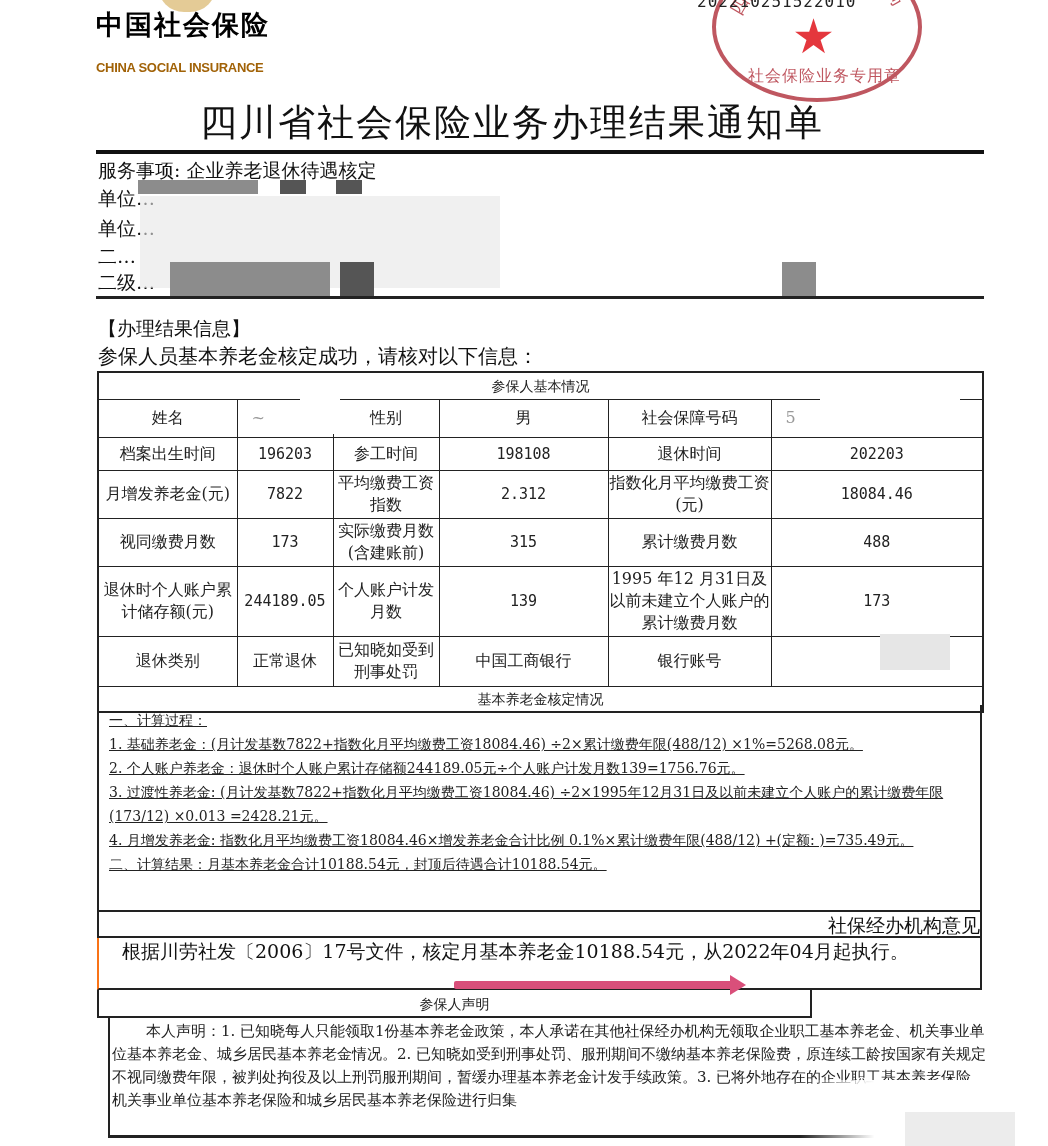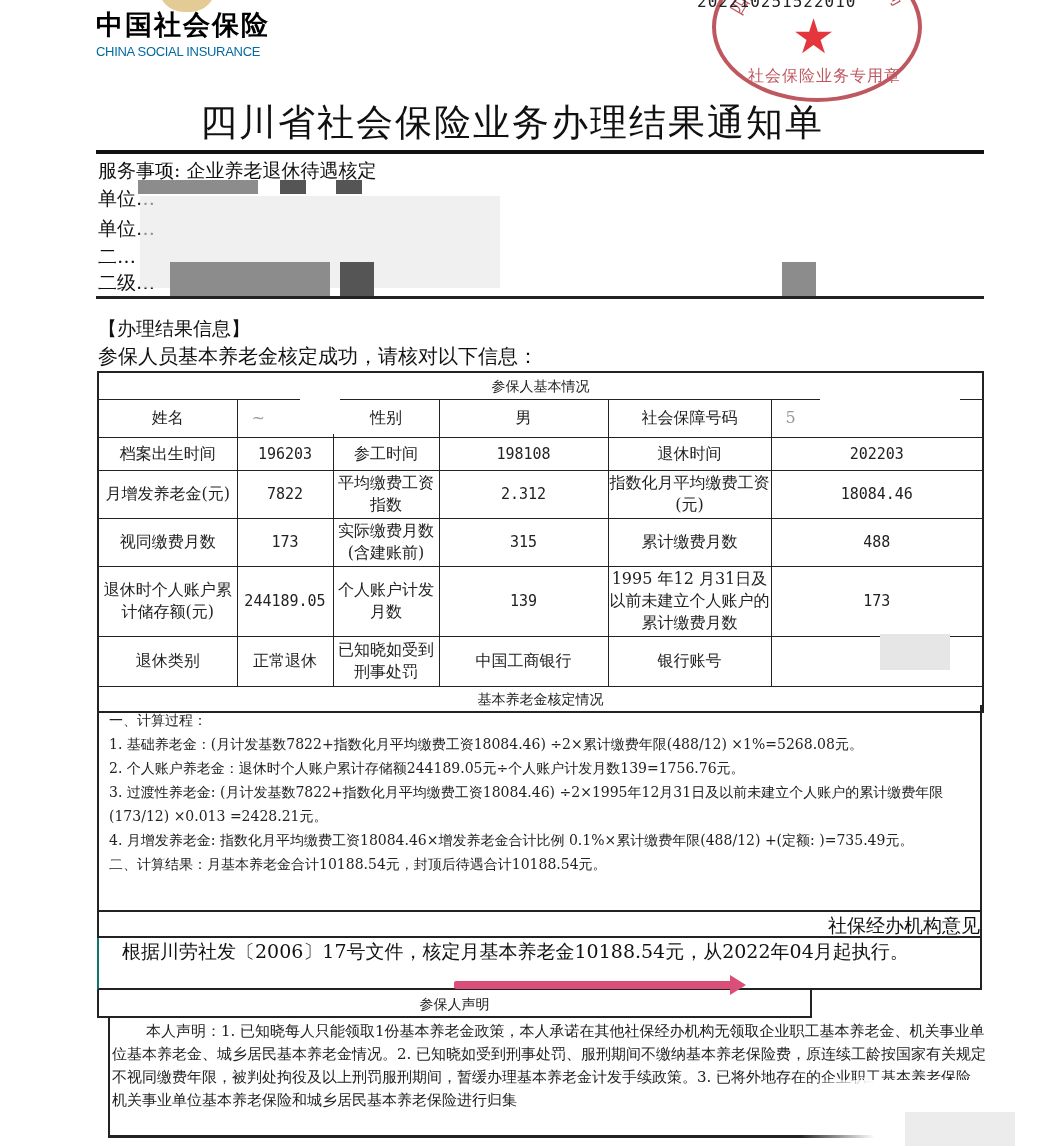--- a/index.html
+++ b/index.html
@@ -2,21 +2,21 @@
 <html><head>
 <meta charset="utf-8">
 <style>
   * { box-sizing: border-box; margin: 0; padding: 0; }
   html, body { width: 1048px; height: 1146px; background: #ffffff; overflow: hidden; }
   body { position: relative; font-family: "DejaVu Serif", "Liberation Serif", serif; color: #1a1a1a; }
 
   .logo { position: absolute; left: 96px; top: 8px; width: 200px; }
   .logo-emblem { position: absolute; left: 62px; top: -22px; width: 58px; height: 26px; border-radius: 0 0 30px 30px; background: #d9b56a; opacity: 0.7; }
   .logo-cn { font-family: "DejaVu Sans", sans-serif; font-size: 27px; font-weight: bold; color: #000000; letter-spacing: 2px; line-height: 34px; }
-  .logo-en { font-family: "Liberation Sans", sans-serif; font-size: 13px; font-weight: normal; color: #0369a1; letter-spacing: -0.3px; margin-top: 2px; }
+  .logo-en { font-family: "Liberation Sans", sans-serif; font-size: 13px; font-weight: bold; color: #a16207; letter-spacing: -0.3px; margin-top: 18px; }
 
   .serial { position: absolute; left: 697px; top: -8px; font-family: "DejaVu Sans Mono", monospace; font-size: 16px; color: #222; letter-spacing: 1px; z-index: 3; }
 
   .stamp { position: absolute; left: 712px; top: -48px; width: 210px; height: 150px; border: 4px solid #b43a45; border-radius: 50%; opacity: 0.85; z-index: 2; }
   .stamp-star { position: absolute; left: 76px; top: 56px; font-size: 48px; color: #e0151c; line-height: 48px; }
   .stamp-text { position: absolute; left: 32px; top: 110px; font-family: "DejaVu Serif", serif; font-size: 16px; color: #b43a45; letter-spacing: 1px; }
   .stamp-arc-l { position: absolute; left: 10px; top: 30px; font-size: 18px; color: #b43a45; transform: rotate(-60deg); }
   .stamp-arc-r { position: absolute; right: 14px; top: 28px; font-size: 18px; color: #b43a45; transform: rotate(60deg); }
 
   .title { position: absolute; left: 200px; top: 98px; width: 700px; font-family: "DejaVu Sans", sans-serif; font-size: 37px; letter-spacing: 2px; color: #111; white-space: nowrap; z-index: 1; }
@@ -32,25 +32,25 @@
   .section-head { position: absolute; left: 98px; top: 316px; font-size: 19px; color: #111; }
   .success-line { position: absolute; left: 98px; top: 343px; font-size: 20px; color: #111; }
 
   .tbl { position: absolute; left: 97px; top: 371px; width: 885px; border: 2px solid #222; border-collapse: collapse; table-layout: fixed; }
   .tbl td { border: 1.5px solid #222; text-align: center; vertical-align: middle; font-size: 16px; line-height: 22px; color: #222; padding: 0 1px; }
   .tbl td.num { font-family: "DejaVu Sans Mono", monospace; font-size: 15px; }
   .tbl td.head { font-size: 14px; height: 26px; }
   .tbl td.blur { color: #999; text-align: left; padding-left: 14px; }
 
   .calc { position: absolute; left: 97px; top: 705px; width: 885px; height: 205px; border-left: 2px solid #222; border-right: 2px solid #222; padding: 3px 6px; font-size: 14px; line-height: 24px; color: #222; }
-  .calc p { margin: 0; }
+  .calc p { margin: 0; text-decoration: underline; }
   .calc .indent { padding-left: 4px; }
 
   .opinion-head { position: absolute; left: 97px; top: 910px; width: 885px; height: 28px; border: 2px solid #222; text-align: right; font-size: 19px; line-height: 26px; color: #111; }
-  .opinion-body { position: absolute; left: 97px; top: 938px; width: 885px; height: 52px; border-left: 2px solid #0f766e; border-right: 2px solid #222; border-bottom: 2px solid #222; font-size: 19px; line-height: 27px; padding-left: 2px; text-indent: 21px; color: #111; }
+  .opinion-body { position: absolute; left: 97px; top: 938px; width: 885px; height: 52px; border-left: 2px solid #f97316; border-right: 2px solid #222; border-bottom: 2px solid #222; font-size: 19px; line-height: 27px; padding-left: 2px; text-indent: 21px; color: #111; }
 
   .arrow { position: absolute; left: 454px; top: 978px; width: 300px; height: 14px; z-index: 2; }
   .arrow .shaft { position: absolute; left: 0; top: 3px; width: 280px; height: 8px; background: #d94f7a; border-radius: 2px; }
   .arrow .head { position: absolute; left: 276px; top: -3px; width: 0; height: 0; border-left: 16px solid #d94f7a; border-top: 10px solid transparent; border-bottom: 10px solid transparent; }
 
   .decl-head { position: absolute; left: 97px; top: 990px; width: 715px; height: 28px; border-left: 2px solid #222; border-right: 2px solid #222; border-bottom: 2px solid #222; text-align: center; font-size: 14px; line-height: 28px; color: #222; }
   .decl-body { position: absolute; left: 108px; top: 1018px; width: 885px; height: 120px; border-left: 2px solid #222; border-bottom: 3px solid #222; font-size: 15px; line-height: 23px; padding: 2px 4px 0 2px; color: #222; }
   .decl-body .first { text-indent: 34px; }
 
   .fade-br { position: absolute; left: 800px; top: 1080px; width: 248px; height: 66px; background: linear-gradient(90deg, rgba(255,255,255,0) 0%, #fff 30%); }

